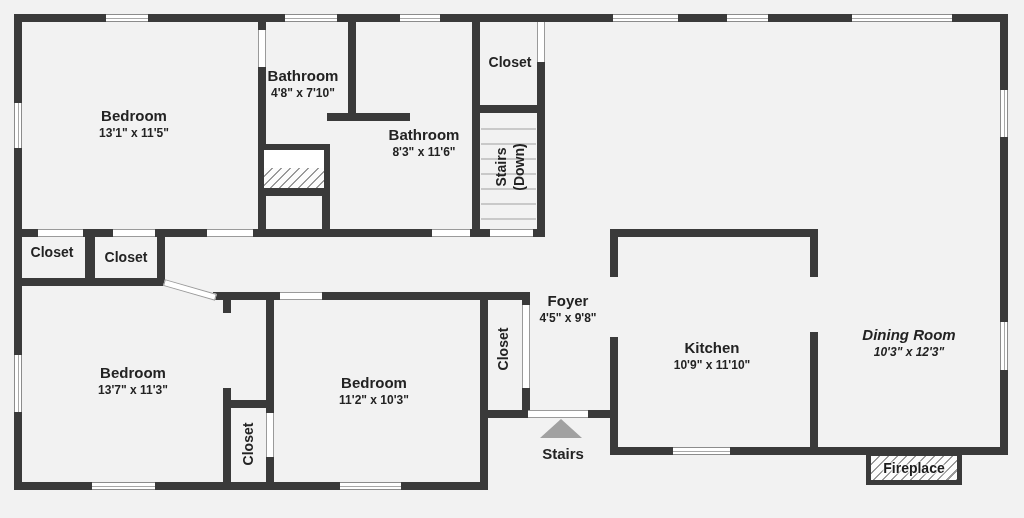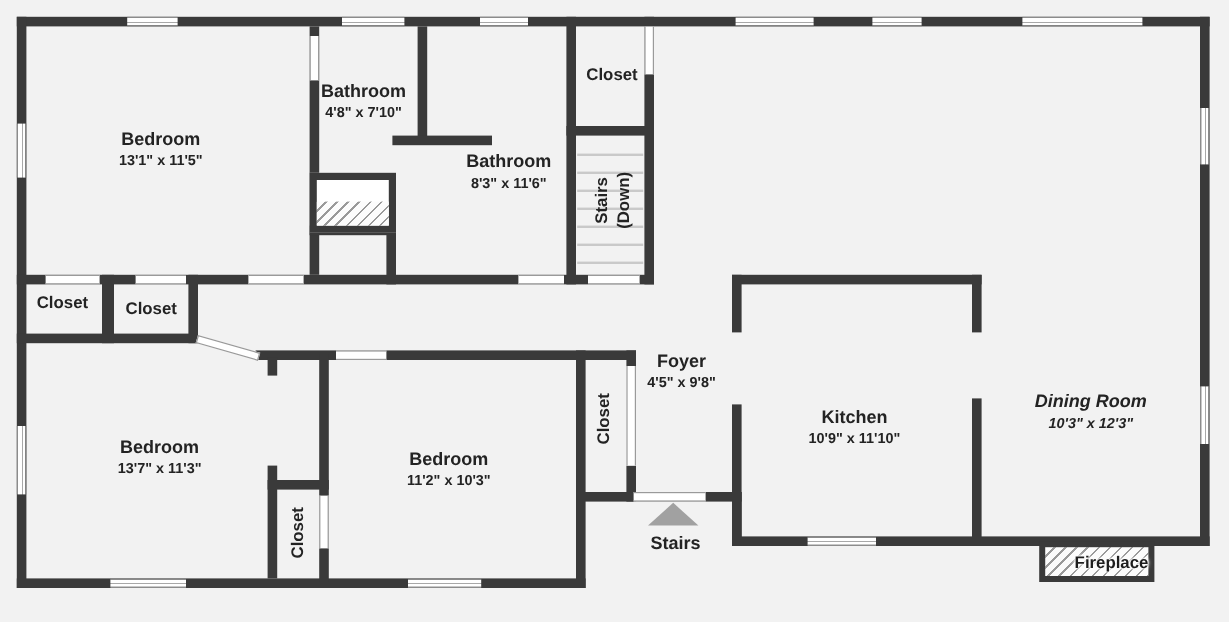--- a/index.html
+++ b/index.html
@@ -108,21 +108,21 @@
   <div class="tread" style="top:158px;"></div>
   <div class="tread" style="top:173px;"></div>
   <div class="tread" style="top:188px;"></div>
   <div class="tread" style="top:203px;"></div>
   <div class="tread" style="top:218px;"></div>
 
   <div class="tub" style="left:258px;top:144px;width:72px;height:50px;">
     <div class="basin hatch"></div>
   </div>
 
-  <div class="fireplace hatch" style="left:866px;top:451px;width:96px;height:34px;justify-content:flex-end;">
+  <div class="fireplace hatch" style="left:866px;top:451px;width:96px;height:34px;">
     <span class="fp-label">Fireplace</span>
   </div>
 
   <div class="tri" style="left:540px;top:419px;"></div>
 
   <div class="label" style="left:134px;top:124px;">
     <span class="name">Bedroom</span>
     <span class="dims">13'1" x 11'5"</span>
   </div>
   <div class="label" style="left:303px;top:84px;">

